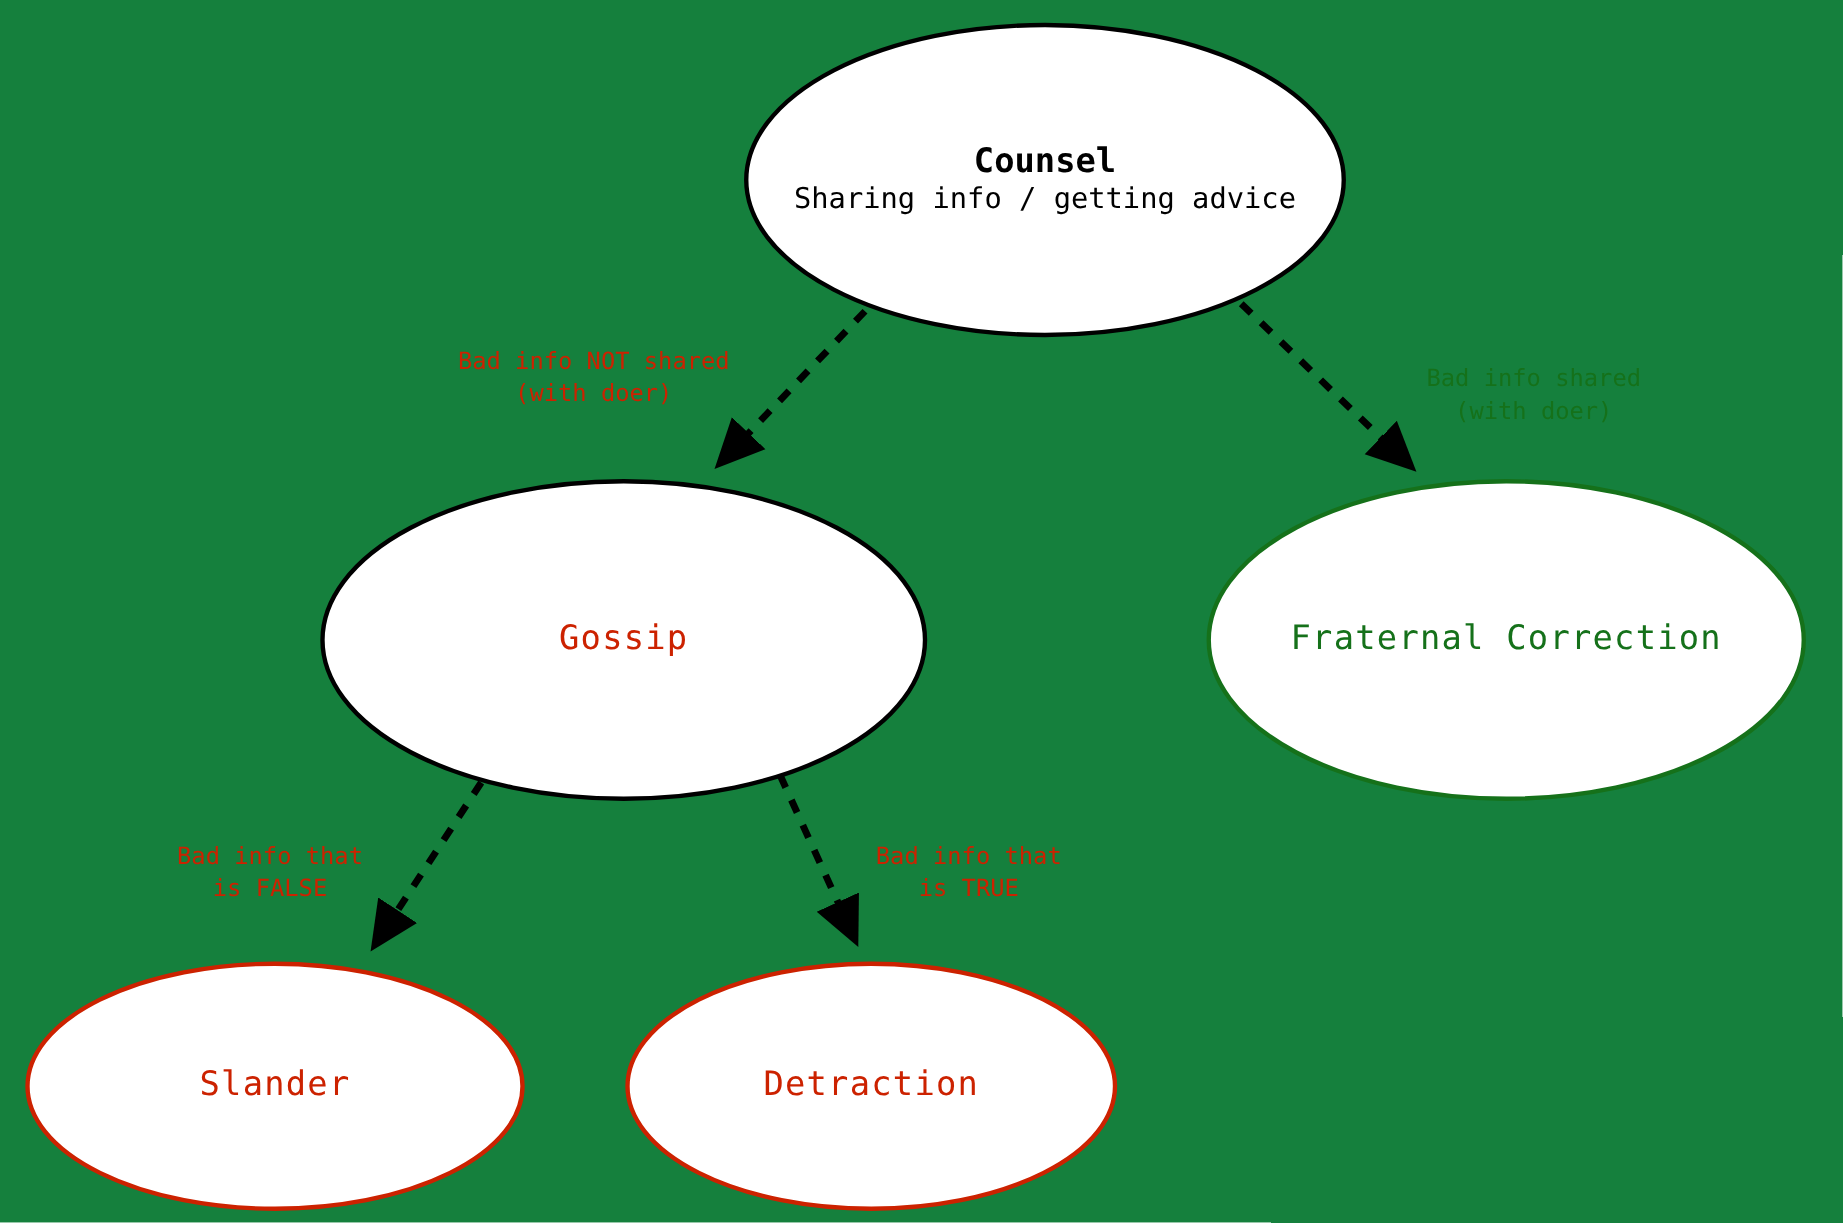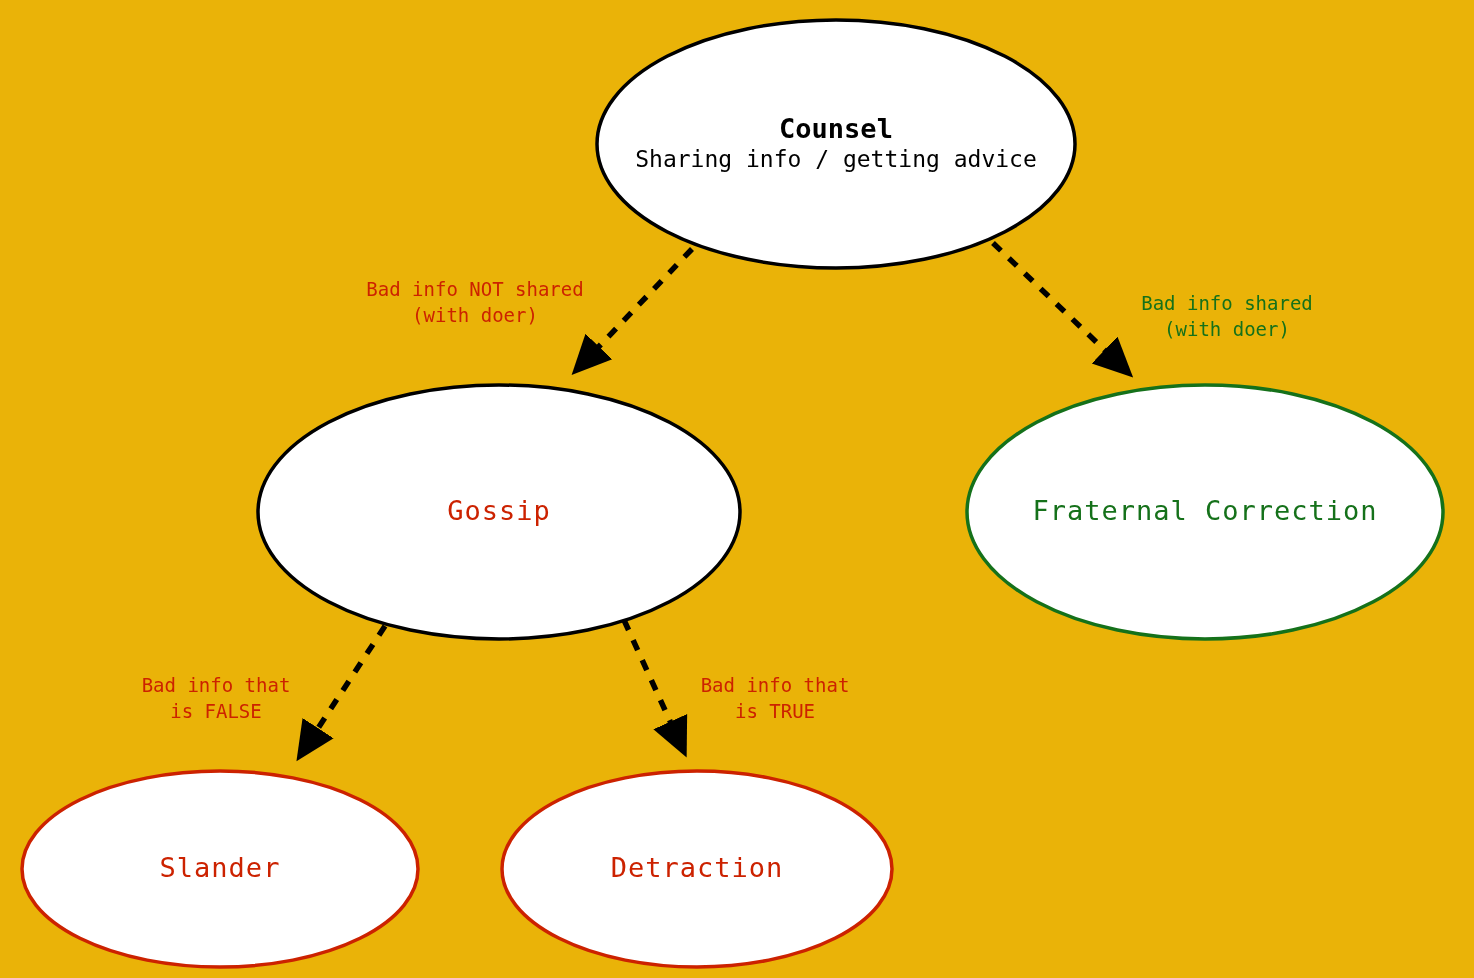--- a/index.html
+++ b/index.html
@@ -7,21 +7,21 @@
     padding: 0;
     background: #ffffff;
   }
   body {
     font-family: "DejaVu Sans Mono", "Liberation Mono", monospace;
   }
   #stage {
     position: relative;
     width: 1474px;
     height: 978px;
-    background: #eab308;
+    background: #15803d;
     overflow: hidden;
   }
   #graph {
     position: absolute;
     top: 0;
     left: 0;
     width: 1474px;
     height: 978px;
     display: block;
   }

